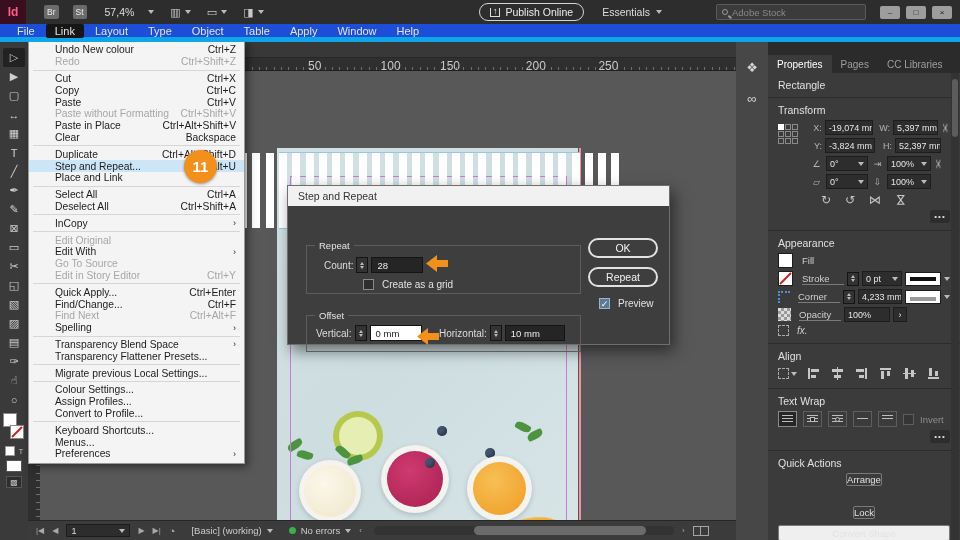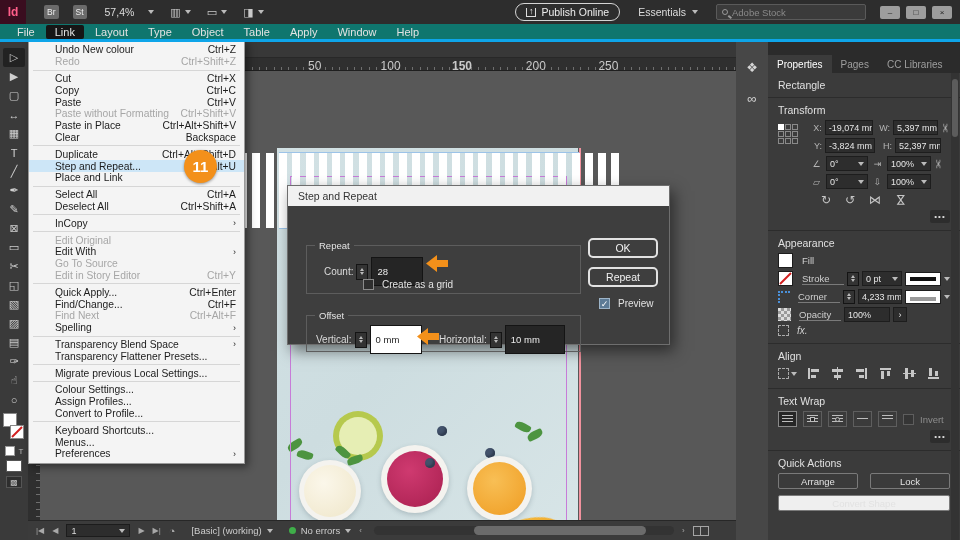--- a/index.html
+++ b/index.html
@@ -11,30 +11,30 @@
   #appbar { position:absolute; left:0; top:0; width:960px; height:24px; background:#2d2d2d; display:flex; align-items:center; z-index:60; }
   .id-logo { width:26px; height:24px; background:#3a0d1f; color:#ff5e8a; font-weight:bold; font-size:12px; display:flex; align-items:center; justify-content:center; }
   .badge-sq { background:#6b6b6b; color:#eee; font-size:8.5px; padding:2px 3px; border-radius:2px; margin-left:18px; }
   .zoom-ctl { color:#ddd; font-size:10.5px; margin-left:18px; display:flex; align-items:center; gap:14px; }
   .tri { width:0; height:0; border:3px solid transparent; border-top:4px solid #bbb; display:inline-block; margin-top:3px; }
   .bar-icon { color:#c9c9c9; font-size:11px; margin-left:16px; display:flex; align-items:center; gap:4px; }
   .spacer { flex:1; }
   .publish-btn { border:1.5px solid #d5d5d5; border-radius:11px; height:18px; padding:0 10px; color:#eee; font-size:10.5px; display:flex; align-items:center; gap:5px; }
   .share-ic { font-size:9px; border:1px solid #ddd; border-top:none; padding:0 2px 1px 2px; line-height:7px; }
   .workspace { color:#ddd; font-size:10.5px; margin:0 18px; display:flex; align-items:center; gap:6px; }
-  .stock-box { background:#3b3b3b; border:1px solid #5a5a5a; border-radius:2px; width:150px; height:16px; display:flex; align-items:center; padding:0 5px; gap:4px; }
+  .stock-box { background:#3b3b3b; border:1px solid #5a5a5a; border-radius:2px; width:150px; height:16px; display:flex; align-items:center; padding:0 5px; gap:4px;margin-left:36px; }
   .lens { width:6px; height:6px; border:1.5px solid #999; border-radius:50%; position:relative; display:inline-block; }
   .lens::after { content:""; position:absolute; width:4px; height:1.5px; background:#999; left:5px; top:6px; transform:rotate(40deg); }
   .stock-box input { background:transparent; border:none; outline:none; color:#9a9a9a; font-size:9.5px; width:120px; font-family:inherit; }
   .stock-box input::placeholder { color:#8a8a8a; }
   .win-btns { display:flex; gap:6px; margin:0 8px 0 14px; }
   .win-btn { width:20px; height:13px; background:#9d9d9d; border-radius:2px; color:#222; font-size:8px; display:flex; align-items:center; justify-content:center; }
 
   
-  #menubar { position:absolute; left:0; top:24px; width:960px; height:18px; background:#0f766e; display:flex; align-items:center; padding-left:8px; gap:2px; z-index:60; border-bottom:3px solid #0ea5e9; }
+  #menubar { position:absolute; left:0; top:24px; width:960px; height:18px; background:#1d4ed8; display:flex; align-items:center; padding-left:8px; gap:2px; z-index:60; border-bottom:5px solid #0ea5e9; }
   .mb-item { color:#e3e3e3; font-size:11px; padding:1px 9px; border-radius:2px; }
   .mb-item.active { background:#161616; }
 
   
   #docstrip { position:absolute; left:28px; top:42px; width:708px; height:16px; background:#383838; border-bottom:1px solid #282828; }
   #hruler { position:absolute; left:40px; top:58px; width:696px; height:13px; background:#2f2f2f; border-bottom:1px solid #1f1f1f;
     background-image:repeating-linear-gradient(to right,#6f6f6f 0 1px,transparent 1px 7.3px); background-size:100% 4px; background-position:0 9px; background-repeat:no-repeat; }
   .ruler-num { position:absolute; top:1px; color:#c9c9c9; font-size:12px; }
   #ruler-corner { position:absolute; left:28px; top:58px; width:12px; height:13px; background:#2f2f2f; border-right:1px solid #1f1f1f; }
   #vruler { position:absolute; left:28px; top:71px; width:12px; height:449px; background:#2f2f2f;
@@ -72,24 +72,24 @@
   #dlg-title { height:20px; background:#f1f1f1; color:#333; font-size:10.5px; display:flex; align-items:center; padding-left:10px; }
   #dlg-body { position:absolute; left:0; top:20px; right:0; bottom:0; background:#3e3e3e; }
   .group { position:absolute; left:18px; width:275px; border:1px solid #5d5d5d; }
   .group-label { position:absolute; top:-6px; left:8px; background:#3e3e3e; padding:0 4px; color:#e4e4e4; font-size:9.5px; }
   #grp-repeat { top:39px; height:49px; }
   #grp-offset { top:109px; height:37px; }
   .fld-label { color:#dcdcdc; font-size:10px; }
   .spinner { width:12px; height:16px; background:#333; border:1px solid #141414; display:inline-flex; flex-direction:column; align-items:center; justify-content:center; gap:1px; }
   .sp-up { width:0;height:0;border:2.5px solid transparent;border-bottom:3px solid #bbb; }
   .sp-dn { width:0;height:0;border:2.5px solid transparent;border-top:3px solid #bbb; }
-  .dfield { height:29px; background:#252525; border:1px solid #141414; color:#ececec; font-size:9.5px; display:flex; align-items:center; padding-left:5px; }
+  .dfield { height:16px; background:#252525; border:1px solid #141414; color:#ececec; font-size:9.5px; display:flex; align-items:center; padding-left:5px; }
   .dfield.lit { background:#fff; color:#222; }
   .dlg-row { position:absolute; display:flex; align-items:center; gap:3px; }
-  .pill-btn { position:absolute; width:70px; height:20px; border:2px solid #e2e2e2; border-radius:5px; color:#f2f2f2; font-size:10.5px; display:flex; align-items:center; justify-content:center; background:transparent; }
+  .pill-btn { position:absolute; width:70px; height:20px; border:2px solid #e2e2e2; border-radius:10px; color:#f2f2f2; font-size:10.5px; display:flex; align-items:center; justify-content:center; background:transparent; }
   .chk { width:11px; height:11px; background:#2e2e2e; border:1px solid #8a8a8a; display:inline-block; }
   .chk.checked { background:#5d7b96; border-color:#9db4c8; color:#fff; font-size:9px; line-height:11px; text-align:center; }
   .chk-label { color:#e2e2e2; font-size:10px; margin-left:5px; }
   .oarrow { position:absolute; z-index:3; }
 
   
   #toolbar { position:absolute; left:0; top:42px; width:28px; height:498px; background:#3a3a3a; z-index:20; display:flex; flex-direction:column; align-items:center; padding-top:6px; }
   .tool { width:22px; height:19px; display:flex; align-items:center; justify-content:center; color:#cfcfcf; font-size:11px; border-radius:2px; }
   .tool.selected { background:#222; }
   #swatches { position:relative; width:22px; height:30px; margin-top:4px; }
@@ -156,21 +156,21 @@
 </head>
 <body>
 
 <div id="root">
 
   <div id="docstrip"></div>
   <div id="ruler-corner"></div>
   <div id="hruler">
     <span class="ruler-num" style="left: 268px;">50</span>
       <span class="ruler-num" style="left: 340.6px;">100</span>
-      <span class="ruler-num" style="left: 412px; font-weight: bold;">150</span>
+      <span class="ruler-num" style="left: 400px;">150</span>
       <span class="ruler-num" style="left: 485.8px;">200</span>
       <span class="ruler-num" style="left: 558.4px;">250</span>
       <span class="ruler-num" style="left: 631px; margin-top: 27px;">300</span>
   </div>
   <div id="vruler"></div>
 
   <div id="canvas">
     <div id="page">
 
       <div class="circ" style="left:56px;top:263px;width:50px;height:50px;background:#b6c94d;"></div>
@@ -742,21 +742,21 @@
           <span style="font-size:9.5px;color:#8d8d8d;">Invert</span>
         </div>
         <div class="prow">
             <span class="more-dots">•••</span>
           </div>
       </div>
       <div class="p-div"></div>
 
       <div class="p-section">
         <div class="p-title">Quick Actions</div>
-        <div class="prow" style="gap:12px;">
+        <div class="prow" style="gap:20px;flex-direction:column;">
           <button class="qa-btn">Arrange</button>
           <button class="qa-btn">Lock</button>
         </div>
         <button class="qa-wide" style="width:100%;">Convert Shape</button>
       </div>
     </div>
     <div id="pscroll">
         <span class="thumb"></span>
       </div>
   </div>

